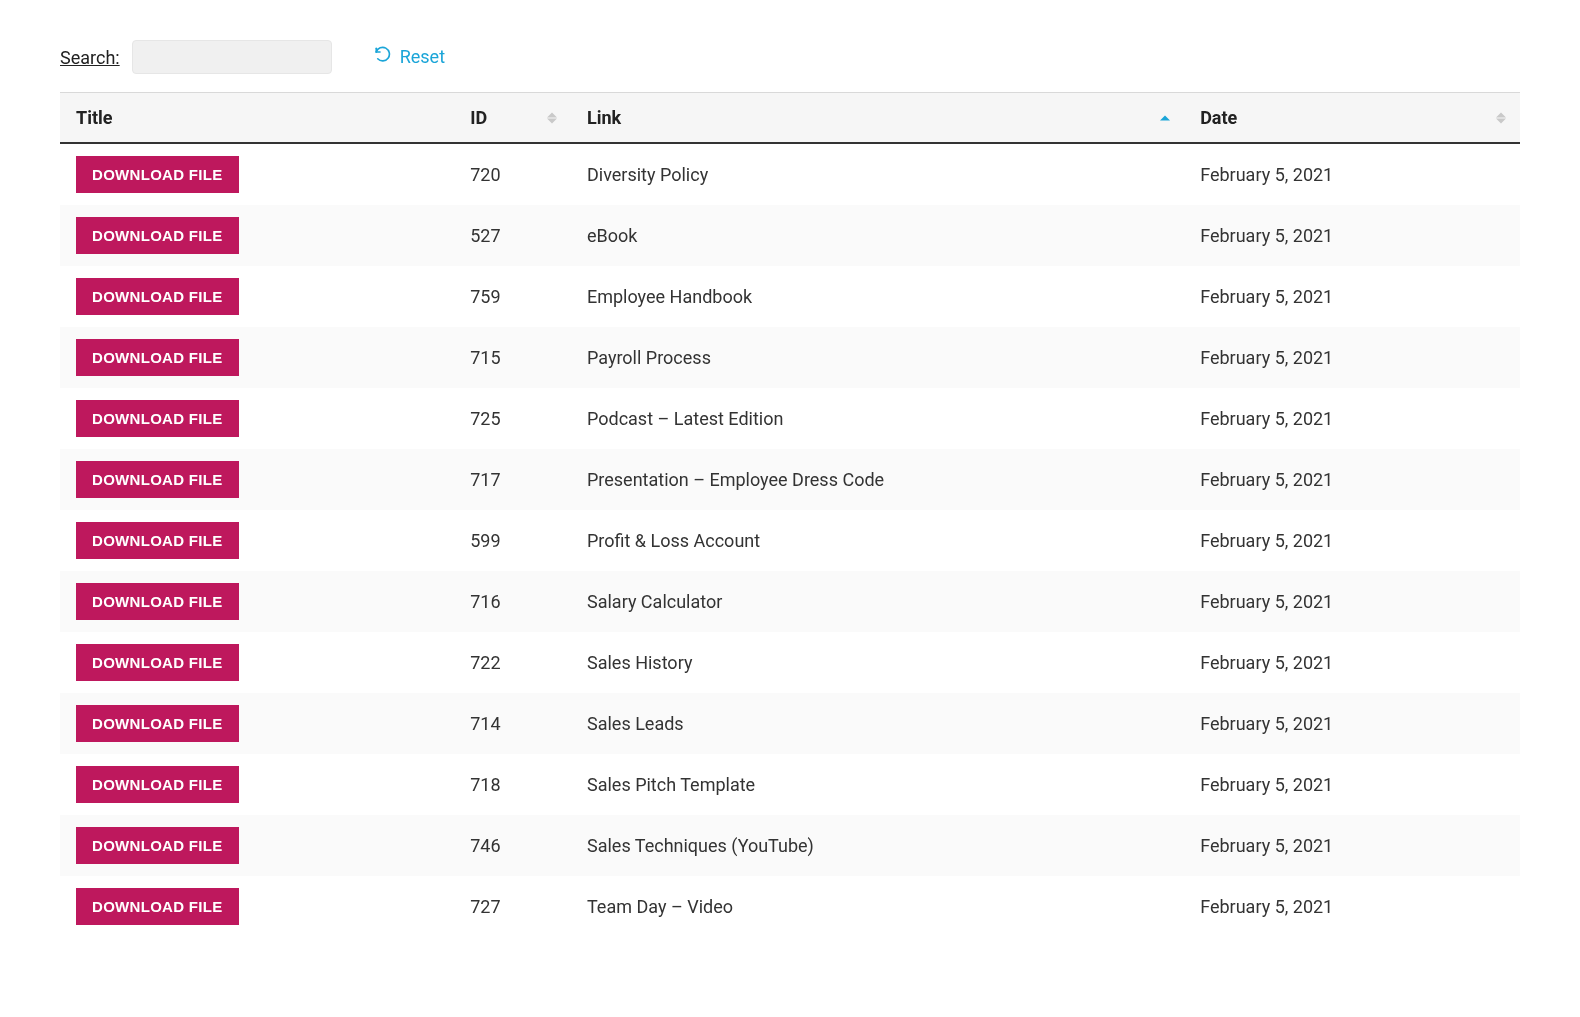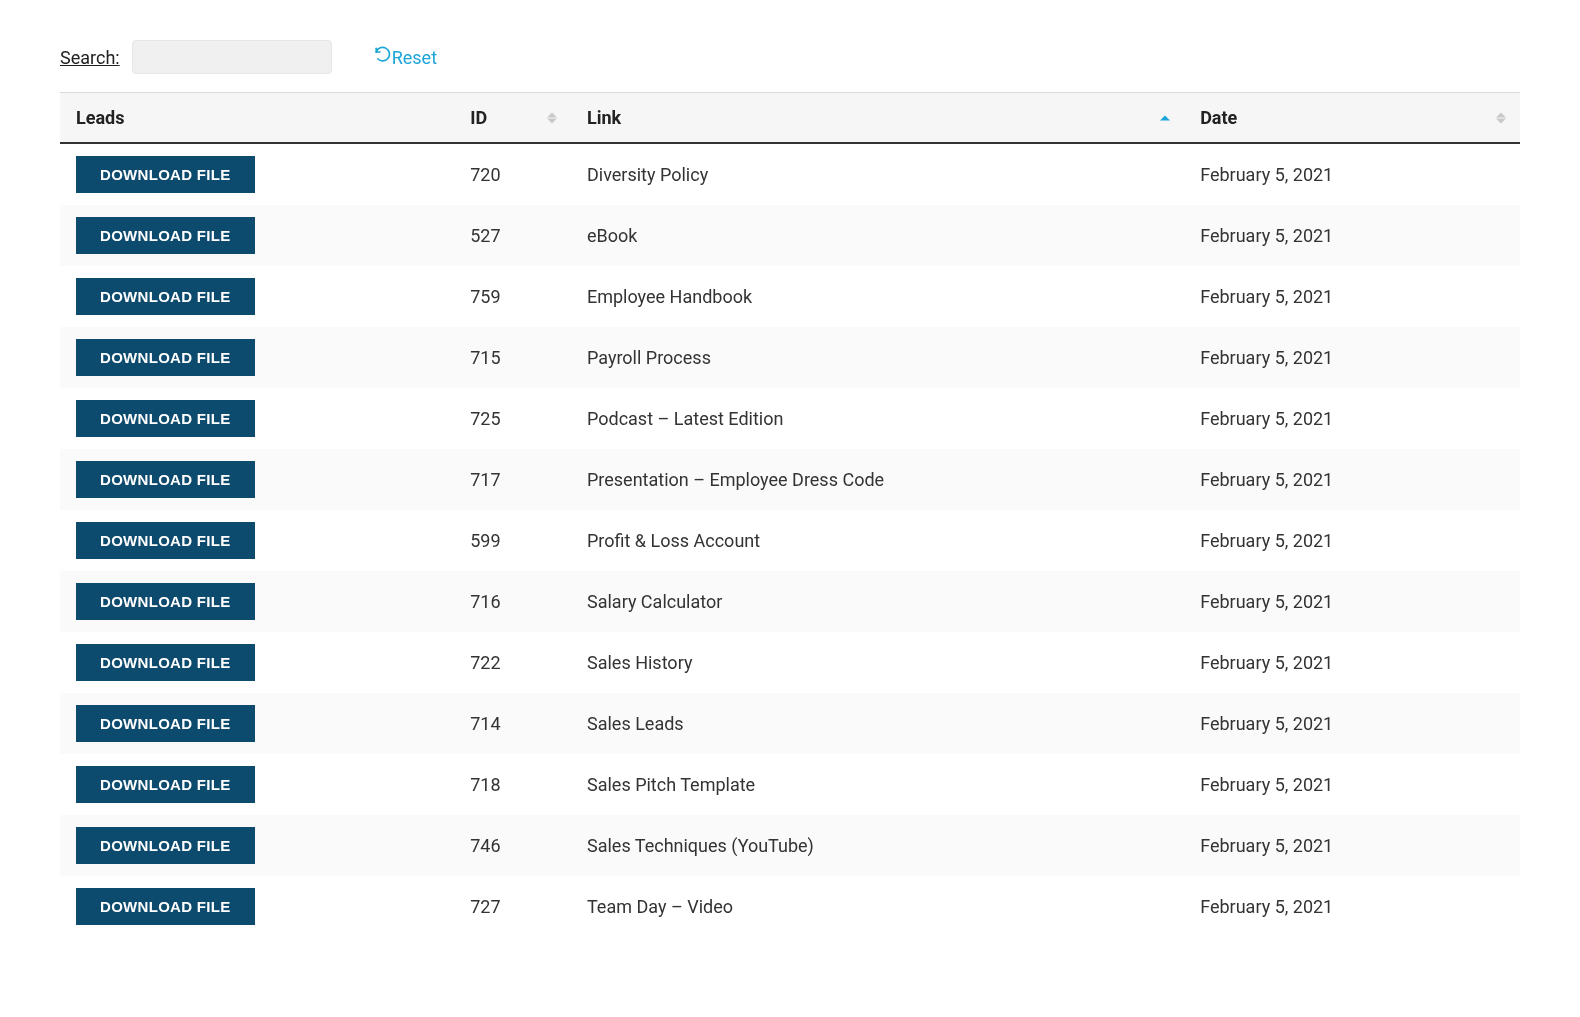--- a/index.html
+++ b/index.html
@@ -28,22 +28,21 @@
       width: 200px;
       height: 34px;
       background: #f0f0f0;
       border: 1px solid #e6e6e6;
       border-radius: 4px;
       padding: 0 10px;
       font-size: 15px;
     }
     .reset-link {
       display: inline-flex;
-      align-items: center;
-      gap: 0;
+      gap: 8px;
       color: #1ba5d8;
       text-decoration: none;
       font-size: 18px;
       margin-left: 30px;
       cursor: pointer;
     }
     .reset-link svg {
       width: 18px;
       height: 18px;
     }
@@ -90,26 +89,26 @@
       padding: 12px 16px;
       font-size: 18px;
       color: #333;
       vertical-align: middle;
     }
     tbody tr:nth-child(even) {
       background: #fafafa;
     }
     .download-btn {
       display: inline-block;
-      background: #0c4a6e;
+      background: #be185d;
       color: #ffffff;
       font-weight: 700;
       font-size: 15px;
       letter-spacing: 0.3px;
-      padding: 10px 24px;
+      padding: 10px 16px;
       border: none;
       cursor: pointer;
       text-transform: uppercase;
     }
   </style>
 </head>
 <body>
 
 <div class="search-row">
   <span class="search-label">Search:</span>
@@ -123,21 +122,21 @@
       </svg>
     </span>
     <span>Reset</span>
   </a>
 </div>
 
 <table>
   <thead>
     <tr>
       <th class="col-link">
-        <span>Leads</span>
+        <span>Title</span>
       </th>
       <th class="col-id">
         <span>ID</span>
         <span class="sort-icon">
           <span class="tri up"></span>
             <span class="tri down"></span>
         </span>
       </th>
       <th class="col-title">
         <span>Link</span>

